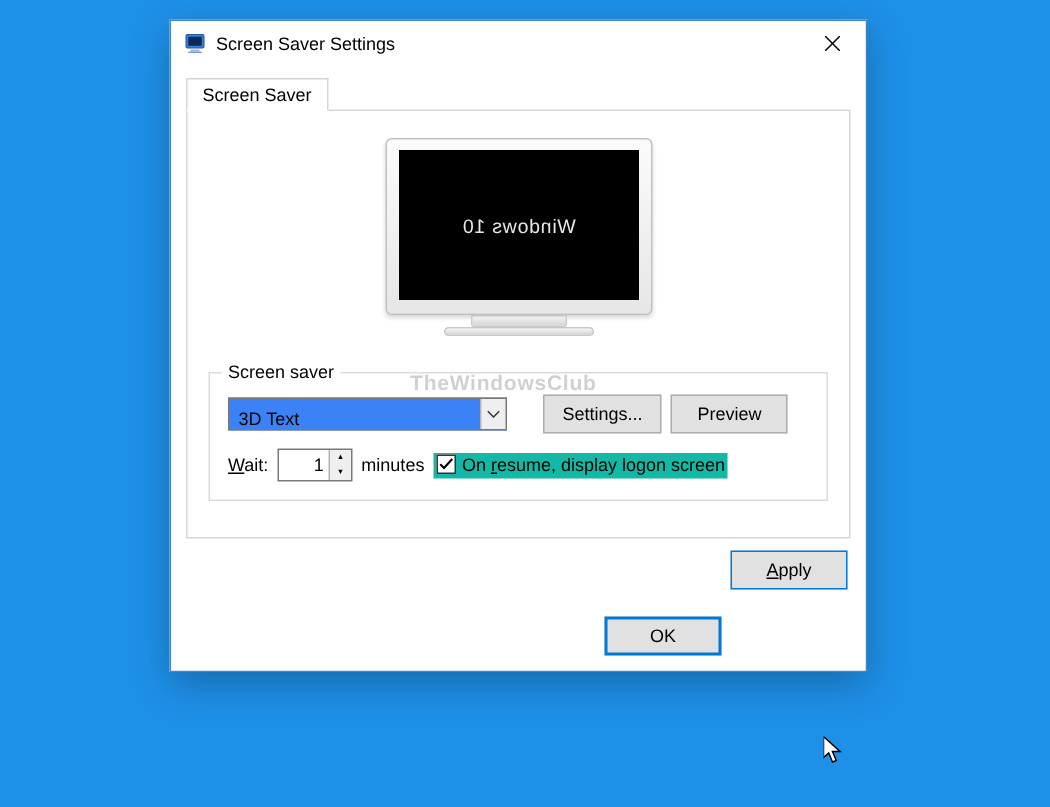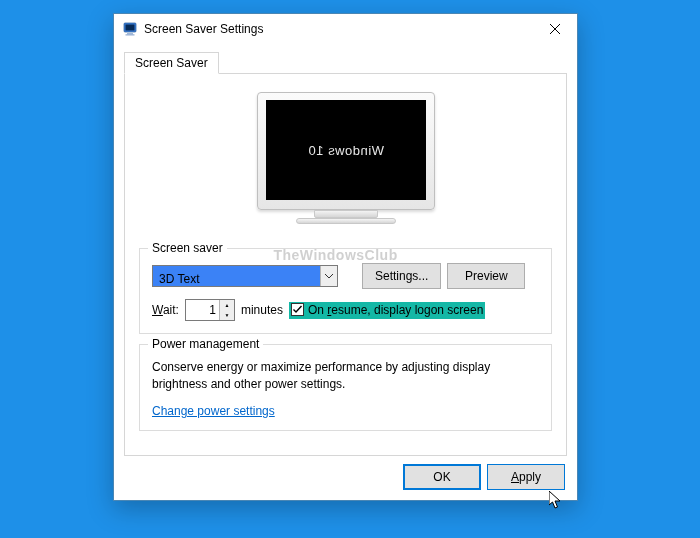--- a/index.html
+++ b/index.html
@@ -168,20 +168,21 @@
     padding: 12px 12px;
     display: inline-flex;
     align-items: center; justify-content: center;
     cursor: default;
   }
   .btn.def {
     border: 1px solid #0078d7;
     outline: 1px solid #0078d7;
     outline-offset: -2px;
     background: #e1e1e1;
+    margin-top: 44px;
   }
   .btn.focus {
     border: 1px solid #0078d7;
   }
   .btn u { text-decoration: underline; }
   .spin {
     display: inline-flex;
     width: 50px; height: 22px;
     border: 1px solid #7a7a7a;
   }
@@ -298,26 +299,20 @@
             <span class="chk">
               <svg width="11" height="11" viewBox="0 0 11 11">
                   <path d="M1.5 5.5 L4 8 L9.5 2" fill="none" stroke="#000" stroke-width="1.4"></path>
                 </svg>
             </span>
             <span>On <u>r</u>esume, display logon screen</span>
           </span>
         </div>
       </div>
 
-      <div class="group">
-        <div class="group-label">Power management</div>
-        <div class="desc">Conserve energy or maximize performance by adjusting display brightness and other power settings.</div>
-        <div style="height:10px"></div>
-        <span class="link">Change power settings</span>
-      </div>
 
     </div>
 
     <div class="footer">
       <div class="btn def">OK</div>
       <div class="btn focus"><u>A</u>pply</div>
     </div>
   </div>
 </div>
 

